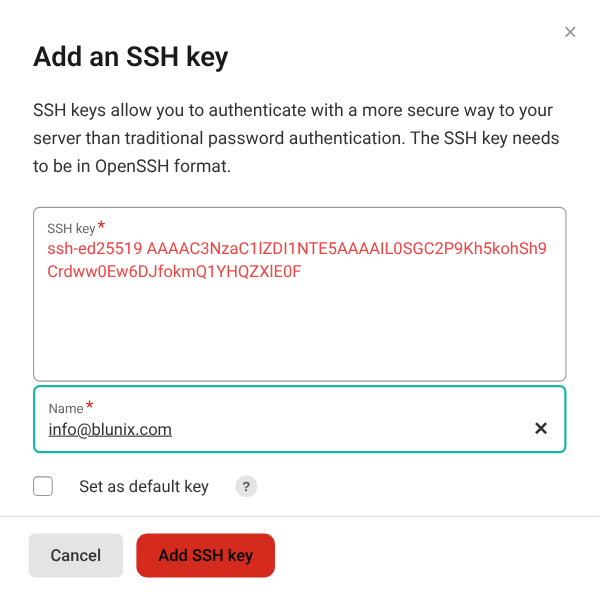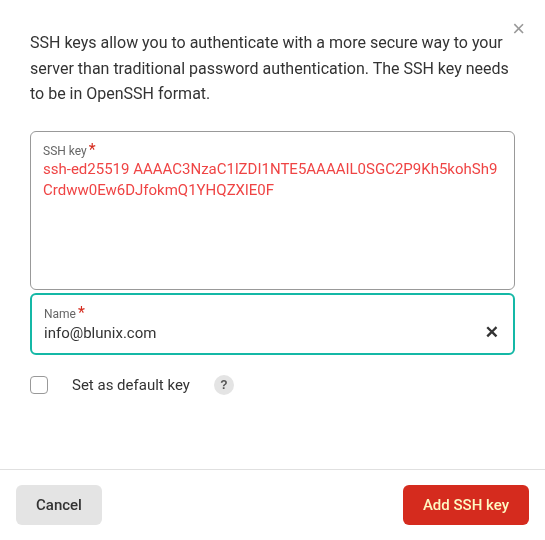--- a/index.html
+++ b/index.html
@@ -83,20 +83,21 @@
       justify-content: space-between;
     }
     .input-field {
       border: none;
       outline: none;
       width: 100%;
       font-family: inherit;
       font-size: 15px;
       color: #333;
       padding-top: 2px;
+      text-decoration: underline;
     }
     .clear-icon {
       font-size: 17px;
       color: #333;
       cursor: pointer;
       background: none;
       border: none;
       font-weight: bold;
       padding: 0 2px;
     }
@@ -131,51 +132,53 @@
       justify-content: center;
       cursor: pointer;
       border: none;
     }
     .footer {
       position: absolute;
       bottom: 0;
       left: 0;
       right: 0;
       border-top: 1px solid #e0e0e0;
-      padding: 15px 16px;
+      padding: 15px 26px;
       display: flex;
-      justify-content: space-between;
+      justify-content: flex-start;
       gap: 12px;
       background: #fff;
     }
     .btn {
       padding: 11px 20px;
       border-radius: 6px;
       font-size: 15px;
       font-weight: 500;
       cursor: pointer;
       border: none;
       font-family: inherit;
     }
     .btn-cancel {
       background: #e4e4e4;
       color: #333;
     }
     .btn-primary {
       background: #d52b1e;
-      color: #fef9c3;
+      color: #000000;
+      border-radius: 10px;
     }
   </style>
 </head>
 <body>
 
 <div class="modal">
   <button class="close-btn">×</button>
 
   <div class="content">
+    <h1 class="title">Add an SSH key</h1>
     <p class="description">SSH keys allow you to authenticate with a more secure way to your server than traditional password authentication. The SSH key needs to be in OpenSSH format.</p>
 
     <div class="field-wrap">
       <div>
         <span class="field-label">SSH key</span><span class="req">*</span>
       </div>
       <div class="textarea-field" contenteditable="true" style="">ssh-ed25519 AAAAC3NzaC1lZDI1NTE5AAAAIL0SGC2P9Kh5kohSh9Crdww0Ew6DJfokmQ1YHQZXlE0F</div>
     </div>
 
     <div class="field-wrap active">

